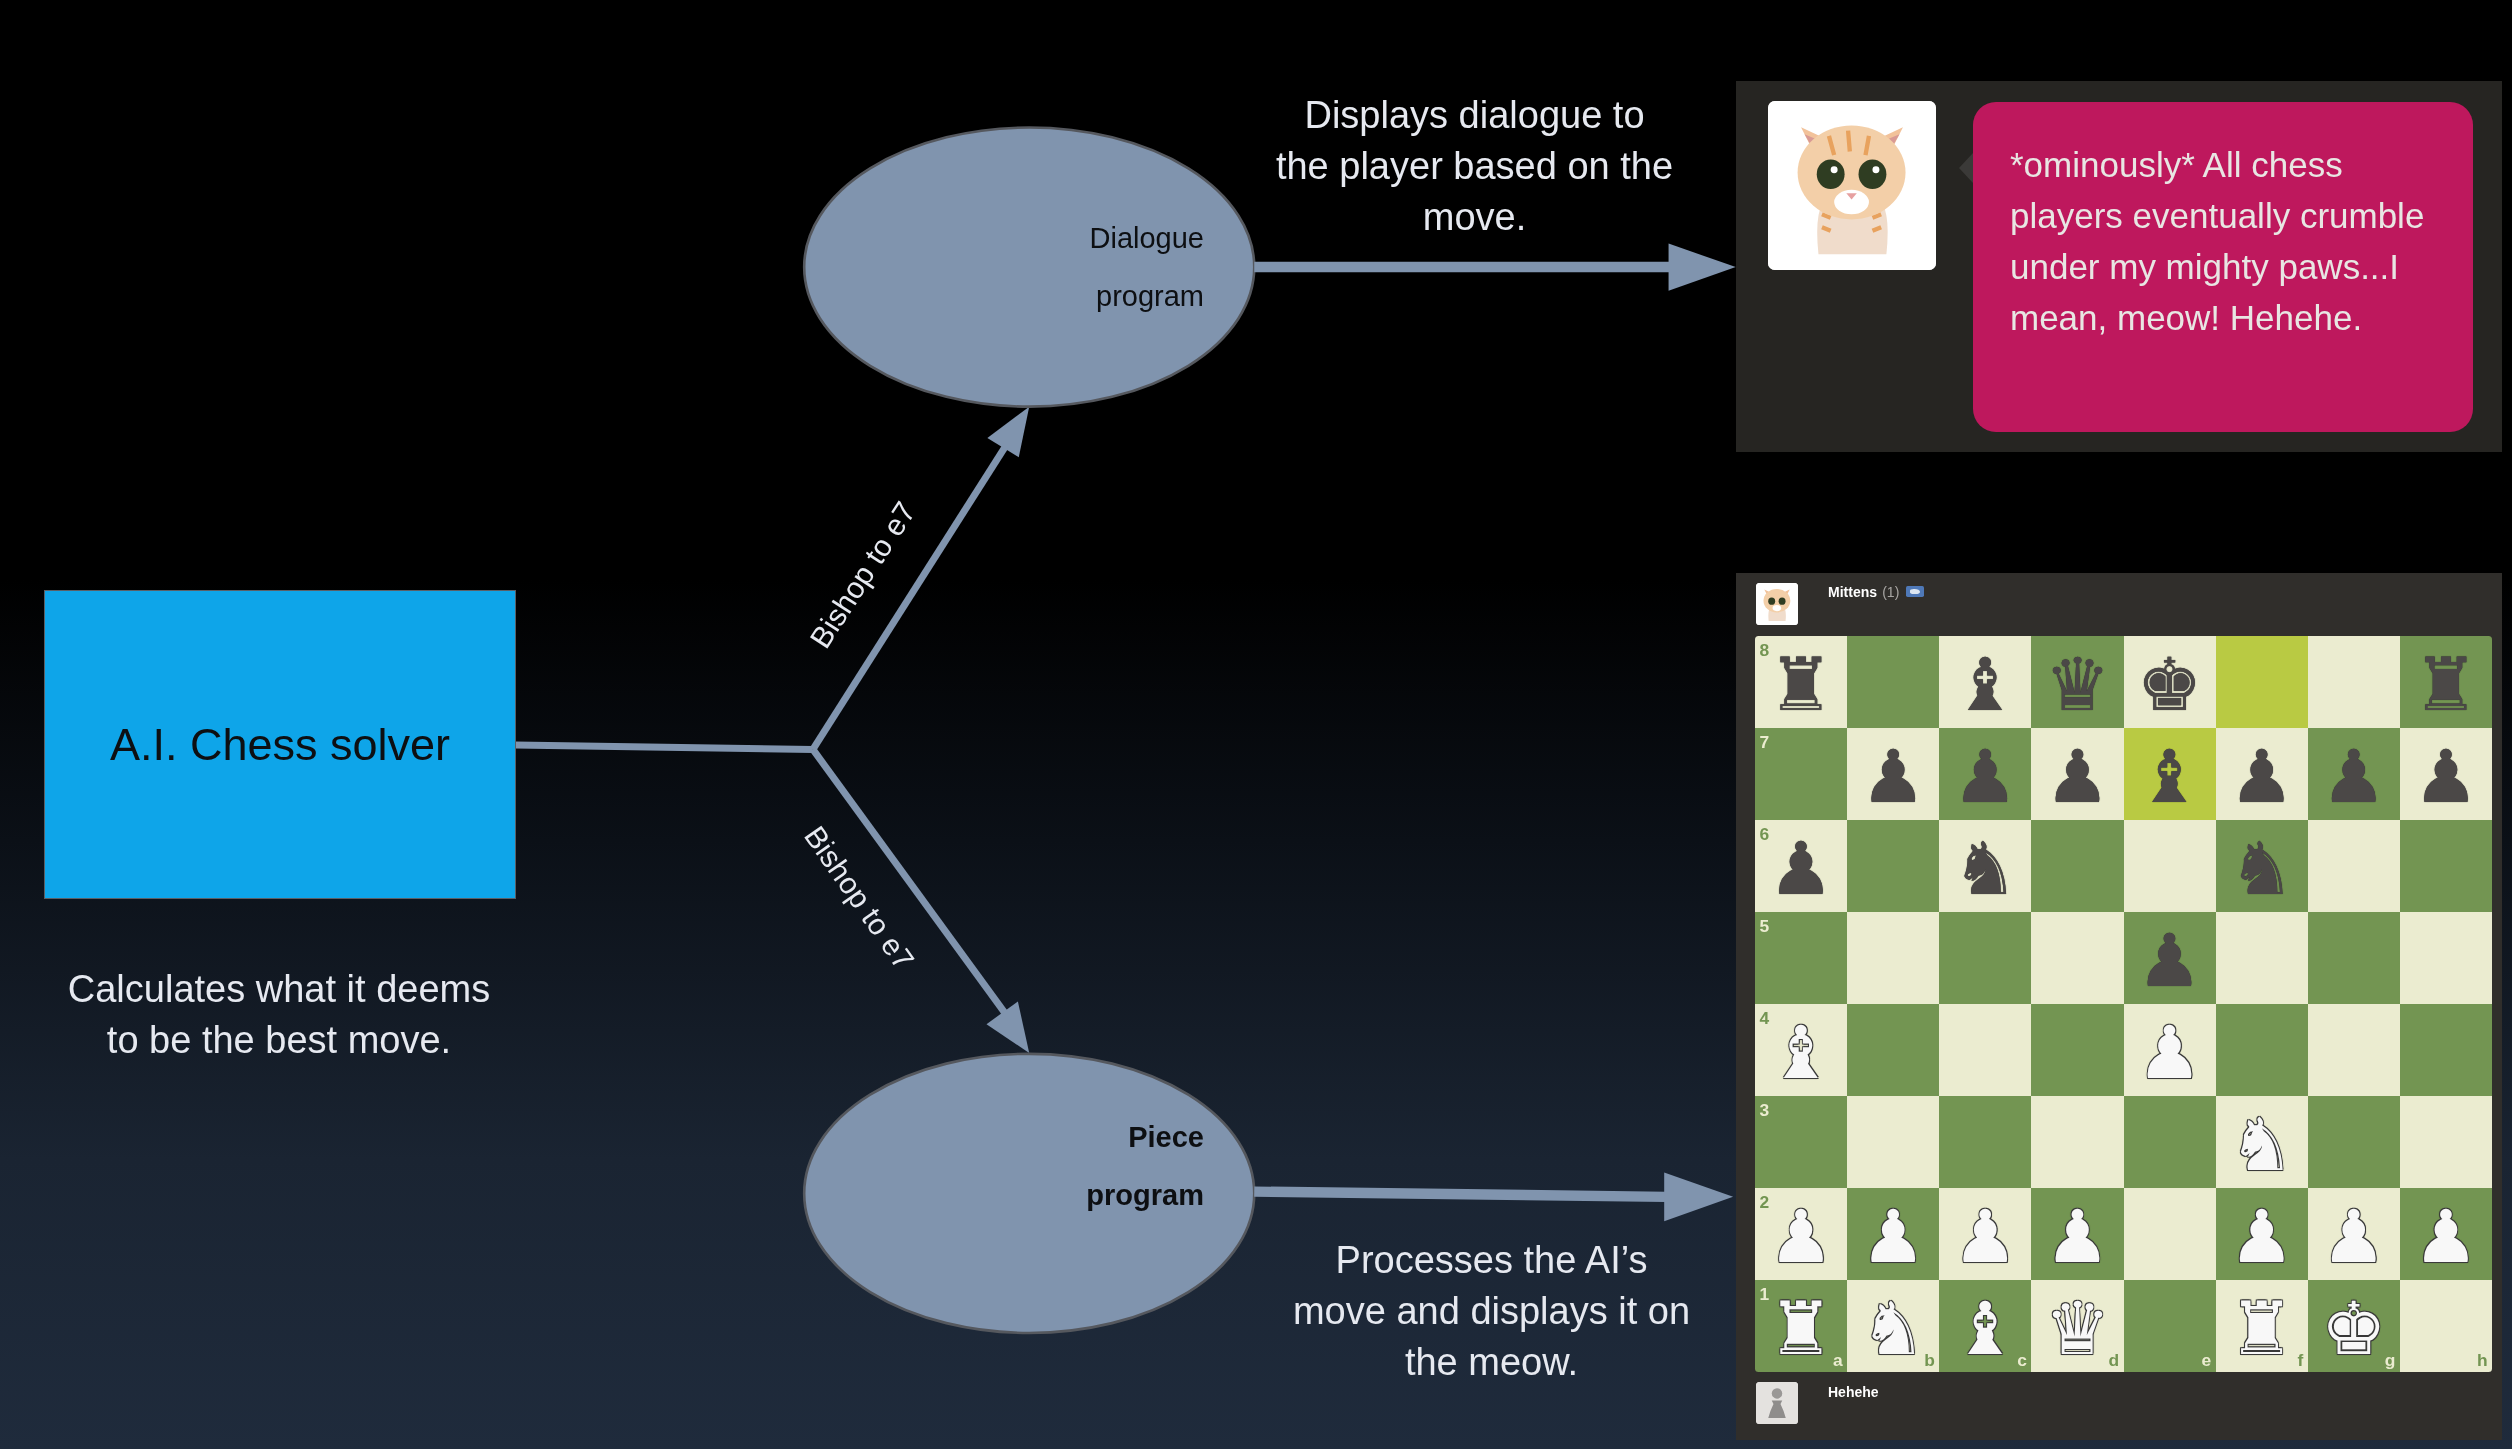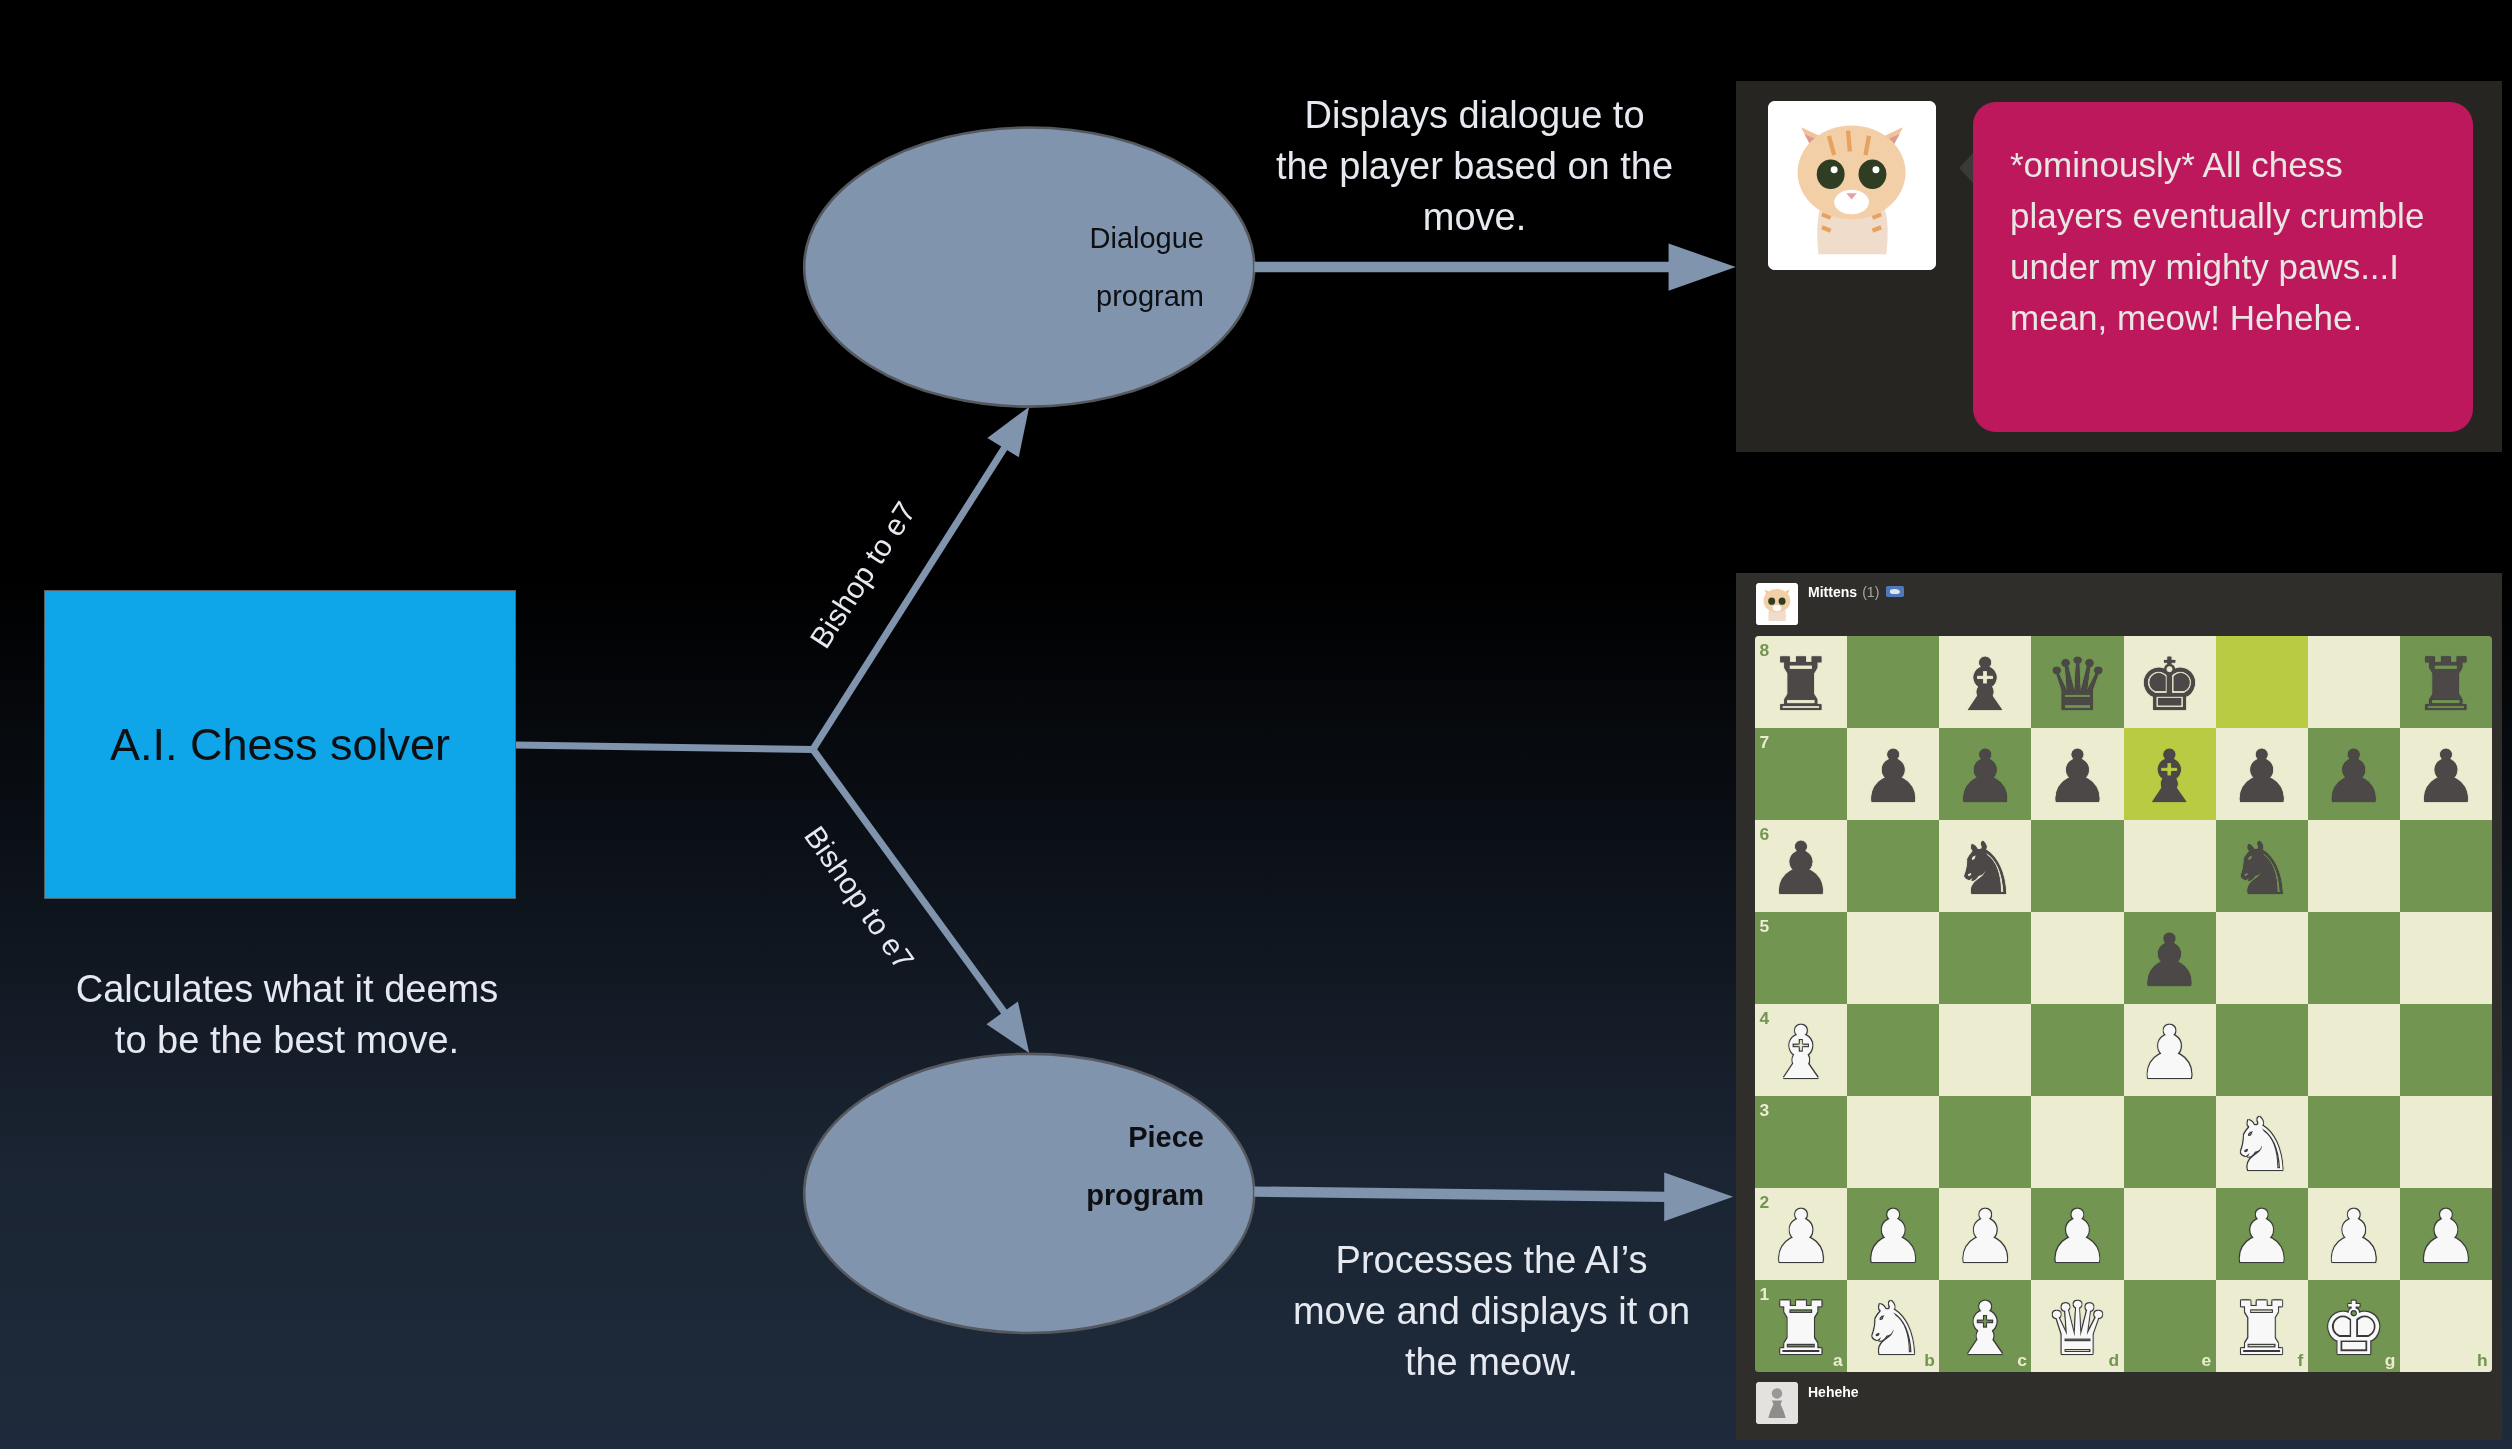--- a/index.html
+++ b/index.html
@@ -54,21 +54,21 @@
   
   .board-panel {
     position:absolute; left:1736px; top:573px; width:766px; height:867px;
     background:#302e2b;
   }
   .player-row { position:absolute; left:20px; display:flex; align-items:flex-start; }
   .avatar-sm {
     width:42px; height:42px; border-radius:3.5px; background:#ffffff; overflow:hidden;
   }
   .avatar-guest { background:#e4e2df; }
-  .player-name { color:#ffffff; font-size:14px; font-weight:bold; margin-left:10px; margin-top:1.7px; }
+  .player-name { color:#ffffff; font-size:14px; font-weight:bold; margin-left:30px; margin-top:1.7px; }
   .player-rating { color:#a8a6a3; font-size:14px; margin-left:5.2px; margin-top:1.7px; }
   .player-flag {
     width:17.4px; height:11.3px; margin-left:7px; margin-top:3.5px;
     background:#4f79b8; border-radius:1.7px; position:relative; overflow:hidden;
   }
   .player-flag::after {
     content:""; position:absolute; left:3.5px; top:2.6px; width:10.5px; height:5.2px;
     background:#dce6f2; border-radius:40% 60% 50% 40%;
   }
 
@@ -116,21 +116,21 @@
   <line x1="1438" y1="306" x2="1916" y2="306" stroke="#8094ae" stroke-width="12"></line>
   <polygon points="1913,279 1990,306 1913,333" fill="#8094ae"></polygon>
 
   <line x1="1438" y1="1366" x2="1910" y2="1372" stroke="#8094ae" stroke-width="12"></line>
   <polygon points="1908,1344 1987,1372 1908,1400" fill="#8094ae"></polygon>
 </svg>
 
 <div class="node-box">
   <span>A.I. Chess solver</span>
 </div>
-<div class="caption" style="left:61px; top:964px; width:436px;margin-left:8px;">Calculates what it deems to be the best move.</div>
+<div class="caption" style="left:61px; top:964px; width:436px;">Calculates what it deems to be the best move.</div>
 
 <div class="node-ellipse-label" style="left:855px; top:209px;">
   <div>Dialogue</div>
   <div>program</div>
 </div>
 <div class="node-ellipse-label" style="left:855px; top:1108px;font-weight:bold;">
   <div>Piece</div>
   <div>program</div>
 </div>
 

